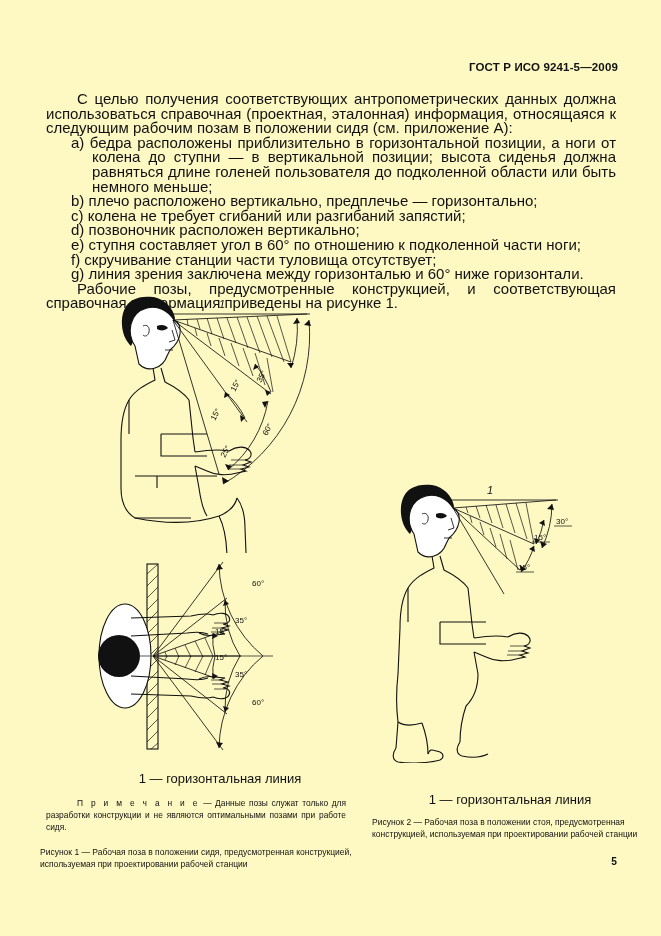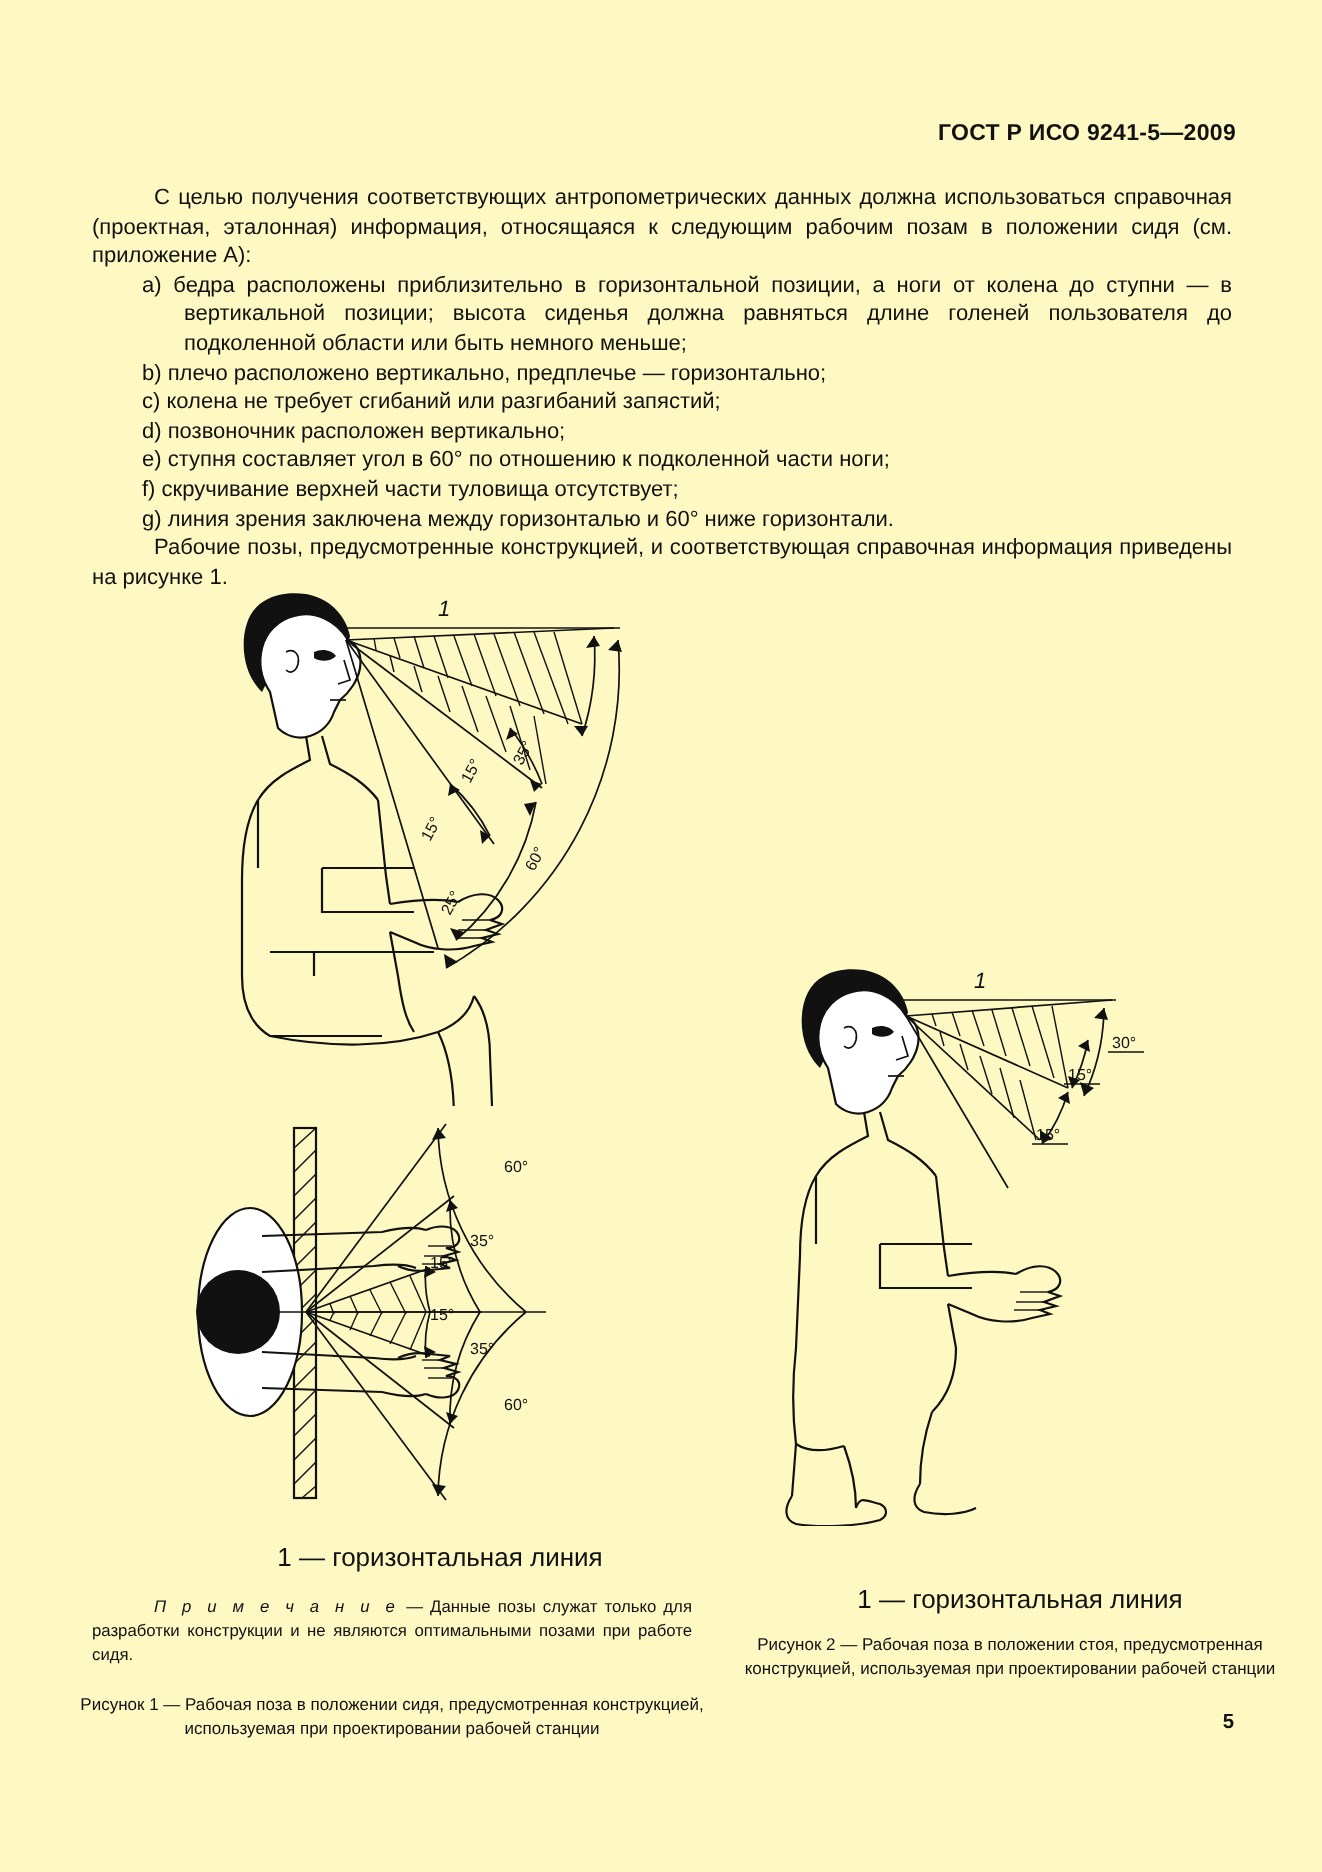--- a/index.html
+++ b/index.html
@@ -32,21 +32,21 @@
     letter-spacing: 0.15px;
     white-space: nowrap;
   }
 
   
   .body-text {
     position: absolute;
     left: 46px;
     top: 92px;
     width: 570px;
-    font-size: 11px;
+    font-size: 15px;
     line-height: 14.6px;
     text-align: justify;
   }
   .para {
     text-indent: 31px;
     margin: 0;
   }
   .list-line {
     margin: 0;
     padding-left: 46px;
@@ -76,27 +76,26 @@
   .note-block {
     position: absolute;
     left: 46px;
     top: 797px;
     width: 300px;
     font-size: 8.4px;
     line-height: 12.2px;
     text-align: justify;
   }
   .note-block .note-first { text-indent: 31px; margin: 0; }
-  .note-lead { letter-spacing: 2.2px; font-style: italic; }
+  .note-lead { letter-spacing: 2.2px; }
 
   .fig-caption {
     position: absolute;
     font-size: 8.5px;
     line-height: 12.4px;
-    text-align: center;
   }
   #fig1-caption { left: 40px; top: 846px; width: 312px; }
   #fig2-caption { left: 372px; top: 816px; width: 266px; }
 
   .page-number {
     position: absolute;
     right: 44px;
     top: 856px;
     font-size: 10.2px;
     font-weight: bold;
@@ -127,21 +126,21 @@
 
   <div class="doc-header">ГОСТ Р ИСО 9241-5—2009</div>
 
   <div class="body-text">
     <p class="para">С целью получения соответствующих антропометрических данных должна использоваться справочная (проектная, эталонная) информация, относящаяся к следующим рабочим позам в положении сидя (см. приложение А):</p>
     <p class="list-line">a)  бедра расположены приблизительно в горизонтальной позиции, а ноги от колена до ступни — в вертикальной позиции; высота сиденья должна равняться длине голеней пользователя до подколенной области или быть немного меньше;</p>
     <p class="list-line">b)  плечо расположено вертикально, предплечье — горизонтально;</p>
     <p class="list-line">c)  колена не требует сгибаний или разгибаний запястий;</p>
     <p class="list-line">d)  позвоночник расположен вертикально;</p>
     <p class="list-line">e)  ступня составляет угол в 60° по отношению к подколенной части ноги;</p>
-    <p class="list-line">f)  скручивание верхней части туловища отсутствует;</p>
+    <p class="list-line">f)  скручивание станции части туловища отсутствует;</p>
     <p class="list-line">g)  линия зрения заключена между горизонталью и 60° ниже горизонтали.</p>
     <p class="para-tail">Рабочие позы, предусмотренные конструкцией, и соответствующая справочная информация приведены на рисунке 1.</p>
   </div>
 
   <div class="fig-wrap" id="fig1-seated">
     <svg width="230" height="265" viewBox="0 0 230 265">
 
       <line class="ln-t" x1="75" y1="26" x2="215" y2="26"></line>
       <text class="lead-txt" x="124" y="20">1</text>
 

